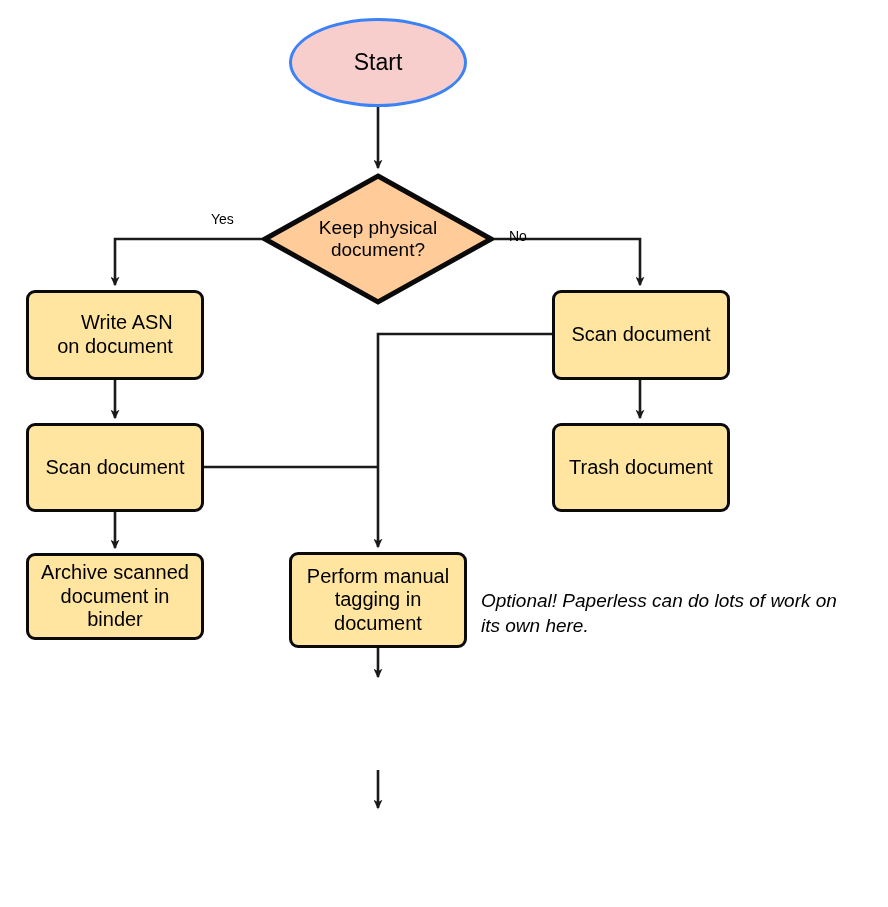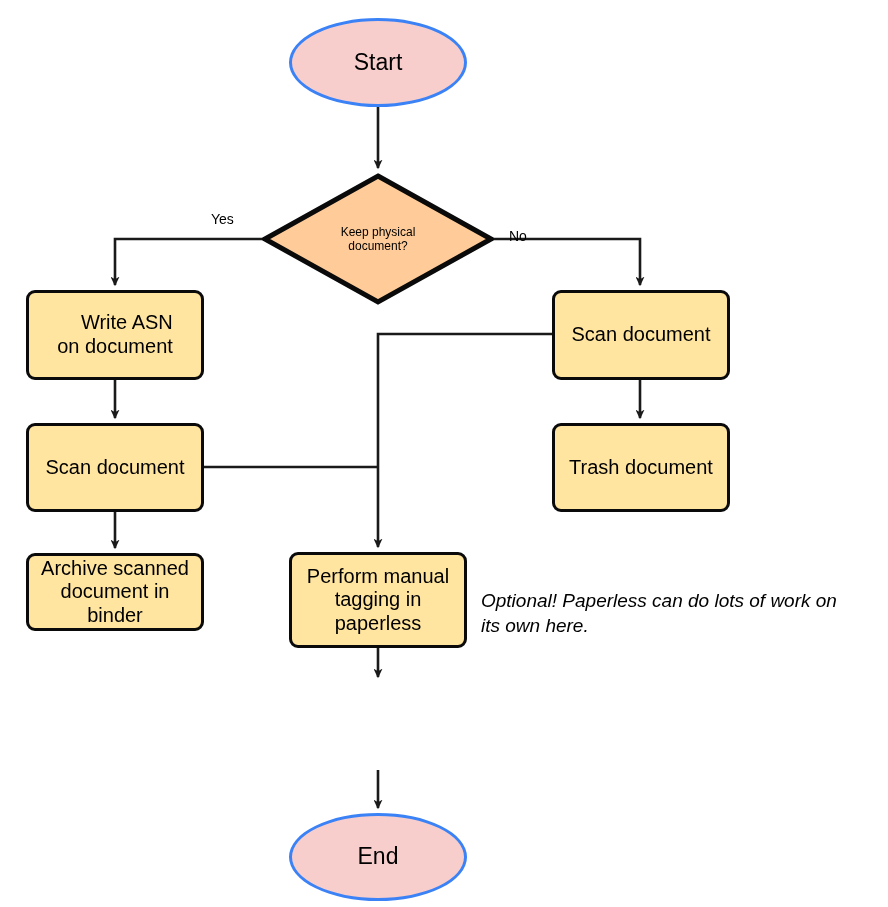--- a/index.html
+++ b/index.html
@@ -74,21 +74,21 @@
   .decision-text {
     position: absolute;
     left: 0;
     top: 0;
     width: 100%;
     height: 100%;
     display: flex;
     align-items: center;
     justify-content: center;
     text-align: center;
-    font-size: 12px;
+    font-size: 19px;
     color: #000000;
     white-space: pre-line;
     line-height: 1.18;
   }
 
   
   .edge-label {
     position: absolute;
     font-size: 14px;
     color: #000000;
@@ -158,44 +158,41 @@
 
   <div class="node process" style="left:26px; top:290px; width:178px; height:90px;text-align:right;">
     <span class="lbl">Write ASN
 on document</span>
   </div>
 
   <div class="node process" style="left:26px; top:423px; width:178px; height:89px;">
     <span class="lbl">Scan document</span>
   </div>
 
-  <div class="node process" style="left:26px; top:553px; width:178px; height:78px;align-items:center;">
+  <div class="node process" style="left:26px; top:553px; width:178px; height:87px;align-items:center;">
     <span class="lbl">Archive scanned
 document in
 binder</span>
   </div>
 
   <div class="node process" style="left:552px; top:290px; width:178px; height:90px;">
     <span class="lbl">Scan document</span>
   </div>
 
   <div class="node process" style="left:552px; top:423px; width:178px; height:89px;">
     <span class="lbl">Trash document</span>
   </div>
 
   <div class="node process" style="left:289px; top:552px; width:178px; height:96px;">
     <span class="lbl">Perform manual
 tagging in
-paperless</span>
+document</span>
   </div>
 
 
-  <div class="node terminator" style="left:289px; top:813px; width:178px; height:88px;">
-    <span class="lbl">End</span>
-  </div>
 
   <div class="edge-label" style="left:211px; top:211px;">Yes</div>
 
   <div class="edge-label" style="left:509px; top:228px;">No</div>
 
   <div class="note" style="left:481px; top:589px; width:420px;">Optional! Paperless can do lots of work on
 its own here.</div>
 
 </div>
 

